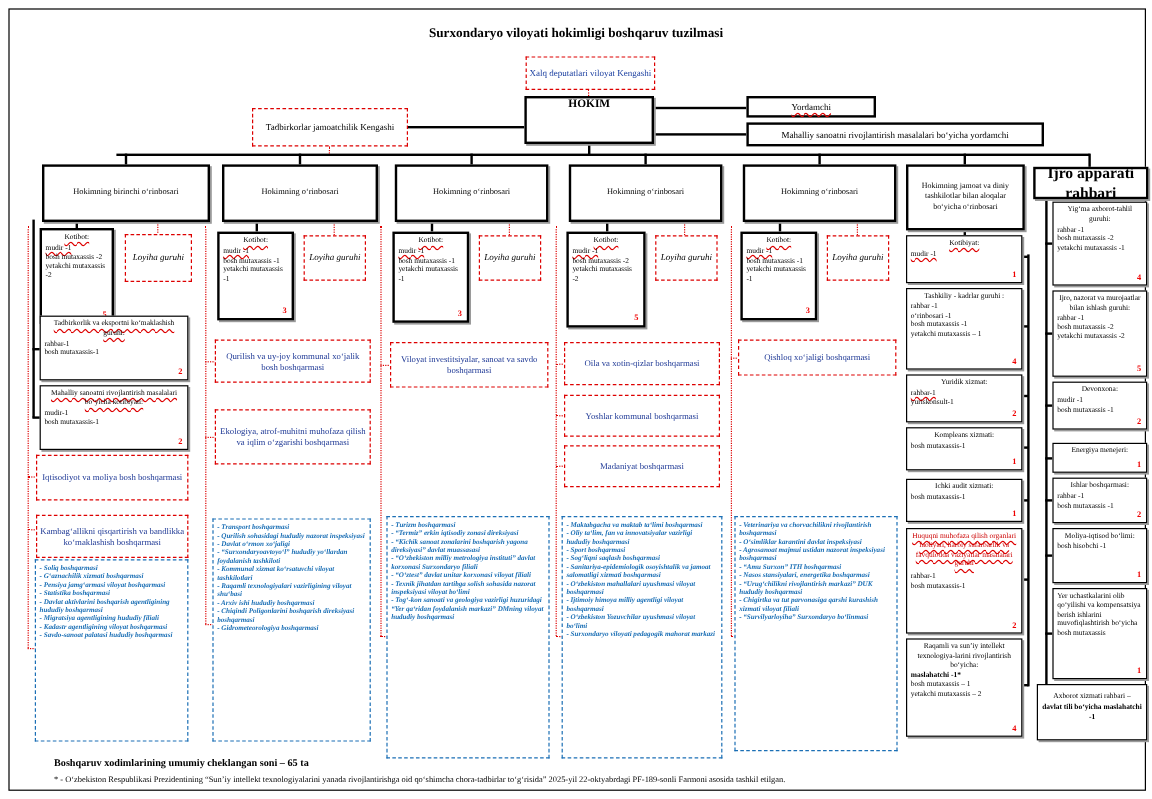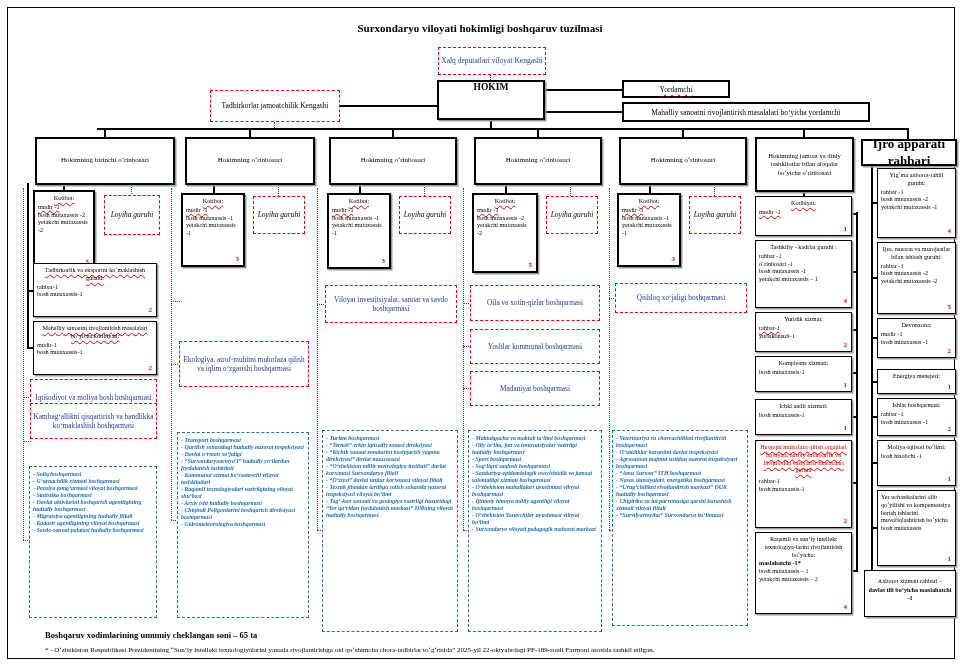--- a/index.html
+++ b/index.html
@@ -183,21 +183,21 @@
     <div class="ttl"><span class="wavy">Mahalliy sanoatni rivojlantirish masalalari bo‘yicha kotibiyati:</span></div>
     <div>
         <div class="li">mudir-1</div>
         <div class="li">bosh mutaxassis-1</div>
       </div>
     <span class="num">2</span>
   </div>
   <div class="rd" style="left:30px;top:379px;width:127px;height:38px">
     <span>Iqtisodiyot va moliya bosh boshqarmasi</span>
     </div>
-  <div class="rd" style="left:30px;top:403px;width:127px;height:36px">
+  <div class="rd" style="left:30px;top:429px;width:127px;height:36px">
     <span>Kambag‘allikni qisqartirish va bandlikka ko‘maklashish boshqarmasi</span>
     </div>
   <div class="bl" style="left:29px;top:466px;width:128px;height:152px">
       <div class="li">- Soliq boshqarmasi</div>
       <div class="li">- G‘aznachilik xizmati boshqarmasi</div>
       <div class="li">- Pensiya jamg‘armasi viloyat boshqarmasi</div>
       <div class="li">- Statistika boshqarmasi</div>
       <div class="li">- Davlat aktivlarini boshqarish agentligining hududiy boshqarmasi</div>
       <div class="li">- Migratsiya agentligining hududiy filiali</div>
       <div class="li">- Kadastr agentligining viloyat boshqarmasi</div>
@@ -208,20 +208,23 @@
     <div class="ttl"><span class="wavy">Kotibot:</span></div>
     <div>
         <div class="li">mudir -1</div>
         <div class="li">bosh mutaxassis -1</div>
         <div class="li">yetakchi mutaxassis -1</div>
       </div>
     <span class="num">3</span>
   </div>
   <div class="loy" style="left:253px;top:196px;width:52px;height:38px">
     <span>Loyiha guruhi</span>
+    </div>
+  <div class="rd" style="left:179px;top:283px;width:130px;height:36px">
+    <span>Qurilish va uy-joy kommunal xo‘jalik bosh boshqarmasi</span>
     </div>
   <div class="rd" style="left:179px;top:341px;width:130px;height:46px">
     <span>Ekologiya, atrof-muhitni muhofaza qilish va iqlim o‘zgarishi boshqarmasi</span>
     </div>
   <div class="bl" style="left:177px;top:432px;width:132px;height:186px">
       <div class="li">- Transport boshqarmasi</div>
       <div class="li">- Qurilish sohasidagi hududiy nazorat inspeksiyasi</div>
       <div class="li">- Davlat o‘rmon xo‘jaligi</div>
       <div class="li">- “Surxondaryoavtoyo‘l” hududiy yo‘llardan foydalanish tashkiloti</div>
       <div class="li">- Kommunal xizmat ko‘rsatuvchi viloyat tashkilotlari</div>

